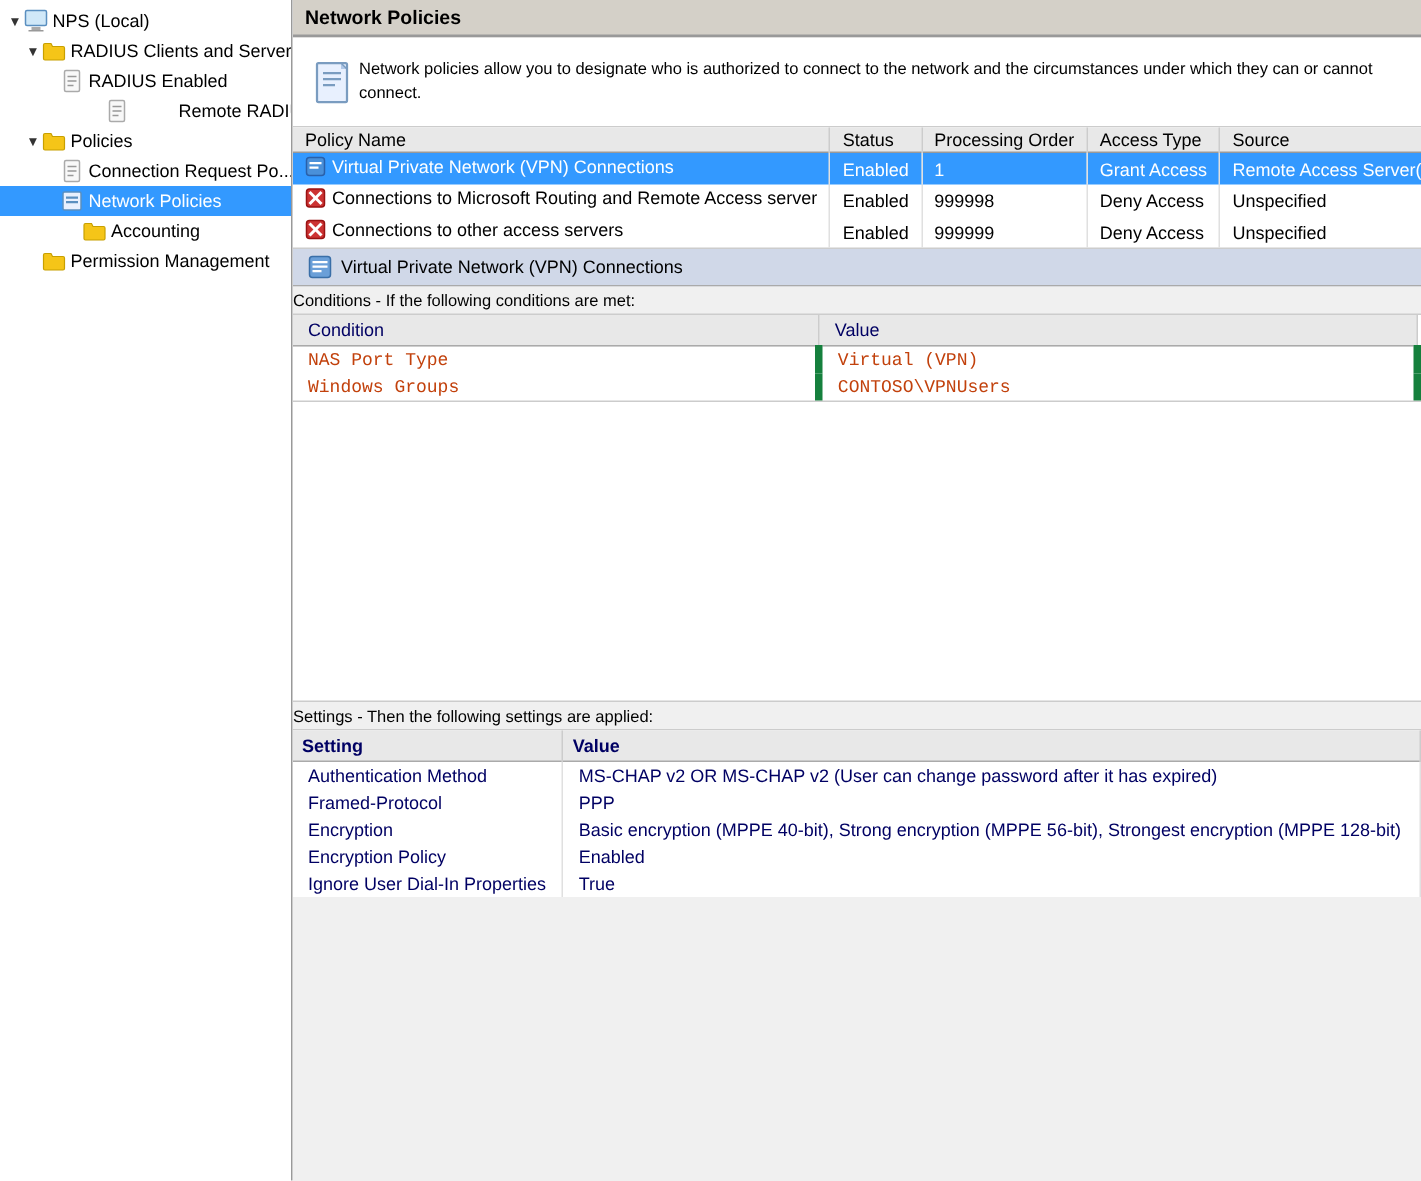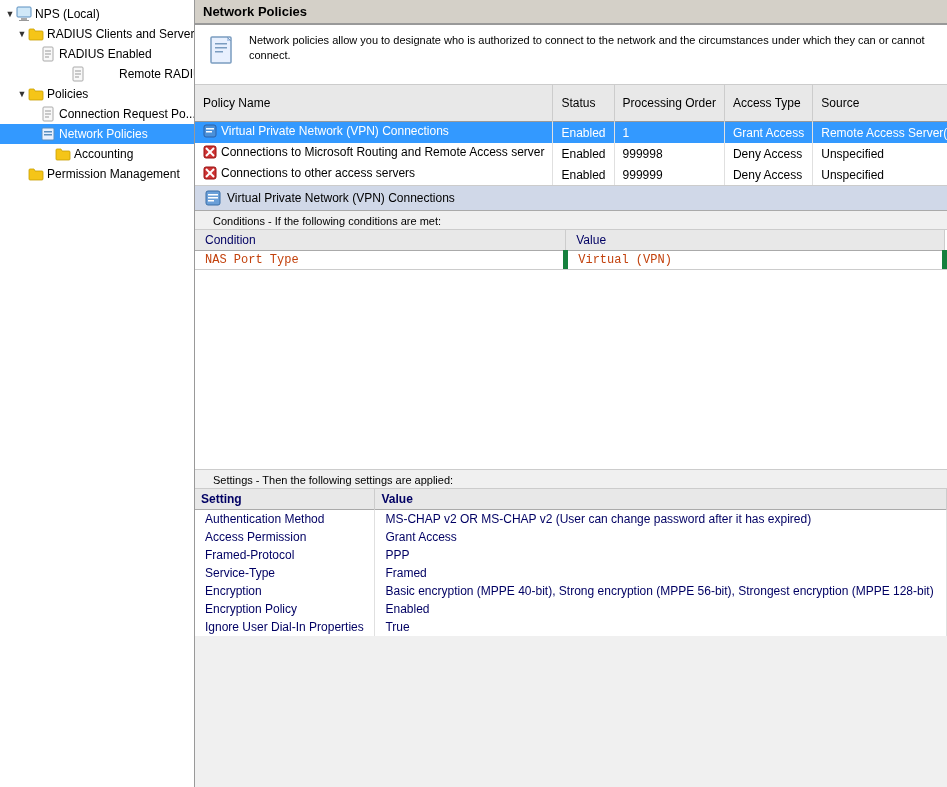--- a/index.html
+++ b/index.html
@@ -68,22 +68,21 @@
       font-weight: bold;
       color: #000;
     }
 
     
     #info-section {
       background: #fff;
       border-bottom: 1px solid #ccc;
       padding: 8px 12px;
       display: flex;
-      align-items: flex-start;
-      gap: 10px;
+      align-items: center;
       min-height: 60px;
     }
 
     .info-icon {
       width: 32px;
       height: 32px;
       flex-shrink: 0;
       display: flex;
       align-items: center;
       justify-content: center;
@@ -108,21 +107,21 @@
       font-size: 12px;
     }
 
     table.policies-table thead tr {
       background: #e8e8e8;
       border-bottom: 1px solid #999;
     }
 
     table.policies-table th {
       text-align: left;
-      padding: 11px 8px;
+      padding: 1px 8px;
       font-weight: normal;
       border-right: 1px solid #ccc;
       white-space: nowrap;
     }
 
     table.policies-table tbody tr {
       cursor: pointer;
     }
 
     table.policies-table tbody tr.selected-row {
@@ -161,21 +160,21 @@
       color: #000;
     }
 
     .detail-header .detail-icon {
       width: 16px;
       height: 16px;
     }
 
     .section-label {
       background: #f0f0f0;
-      padding: 4px 18px 2px;
+      padding: 4px 0 2px;
       font-size: 11px;
       color: #000;
       border-bottom: 1px solid #ccc;
     }
 
     .conditions-table-wrap {
       background: #fff;
       margin: 0;
       border-bottom: 1px solid #ccc;
     }
@@ -437,20 +436,24 @@
           <tr>
             <th>Condition</th>
             <th>Value</th>
           </tr>
         </thead>
         <tbody id="conditions-tbody">
         <tr>
               <td>NAS Port Type</td>
               <td>Virtual (VPN)</td>
             </tr>
+            <tr>
+              <td>Windows Groups</td>
+              <td>CONTOSO\VPNUsers</td>
+            </tr>
           </tbody>
       </table>
     </div>
 
     <div style="height:200px; background:#fff; border-bottom:1px solid #ccc;"></div>
 
     <div class="section-label">Settings - Then the following settings are applied:</div>
 
     <div class="settings-table-wrap">
       <table class="settings-table">
@@ -459,30 +462,22 @@
             <th>Setting</th>
             <th>Value</th>
           </tr>
         </thead>
         <tbody id="settings-tbody">
         <tr>
               <td>Authentication Method</td>
               <td>MS-CHAP v2 OR MS-CHAP v2 (User can change password after it has expired)</td>
             </tr>
             <tr>
-              <td>Access Permission</td>
-              <td>Grant Access</td>
-            </tr>
-            <tr>
               <td>Framed-Protocol</td>
               <td>PPP</td>
-            </tr>
-            <tr>
-              <td>Service-Type</td>
-              <td>Framed</td>
             </tr>
             <tr>
               <td>Encryption</td>
               <td>Basic encryption (MPPE 40-bit), Strong encryption (MPPE 56-bit), Strongest encryption (MPPE 128-bit)</td>
             </tr>
             <tr>
               <td>Encryption Policy</td>
               <td>Enabled</td>
             </tr>
             <tr>

